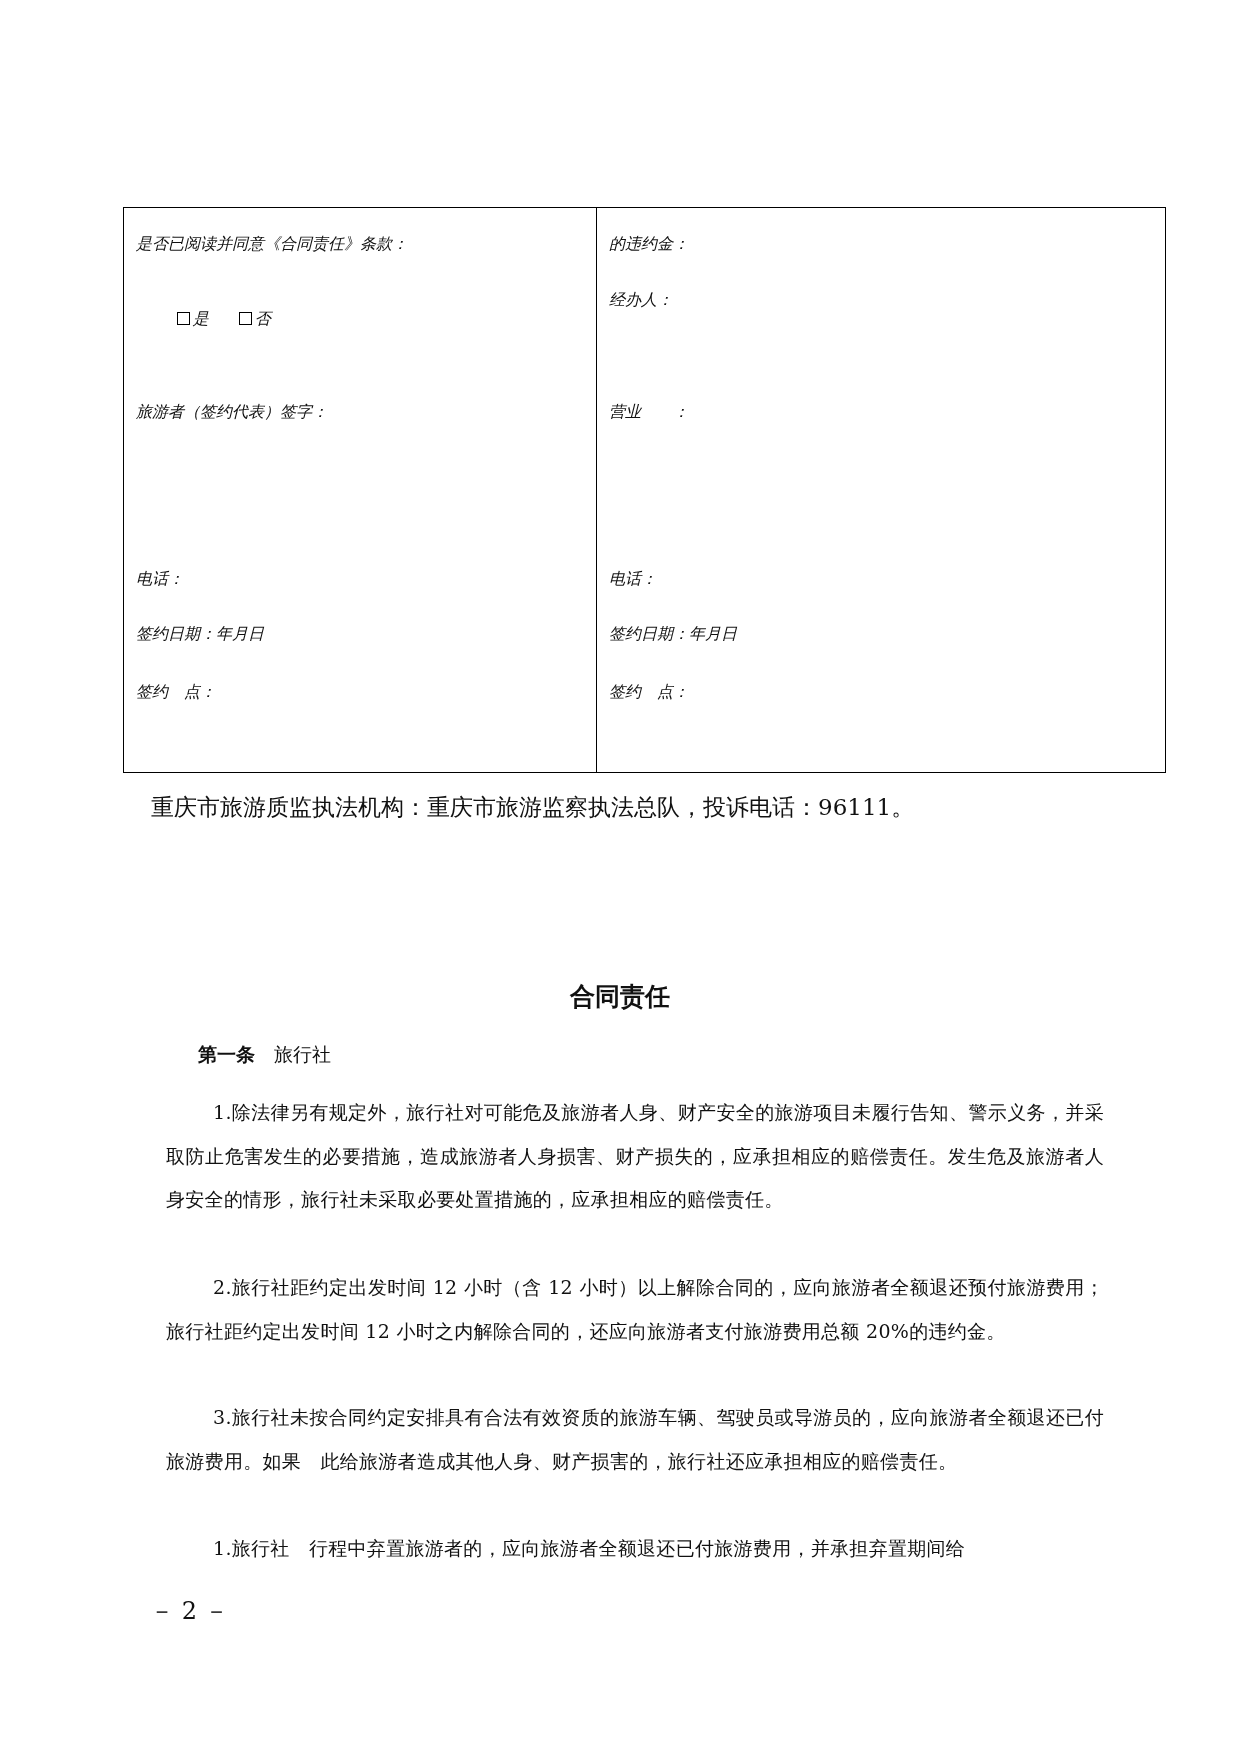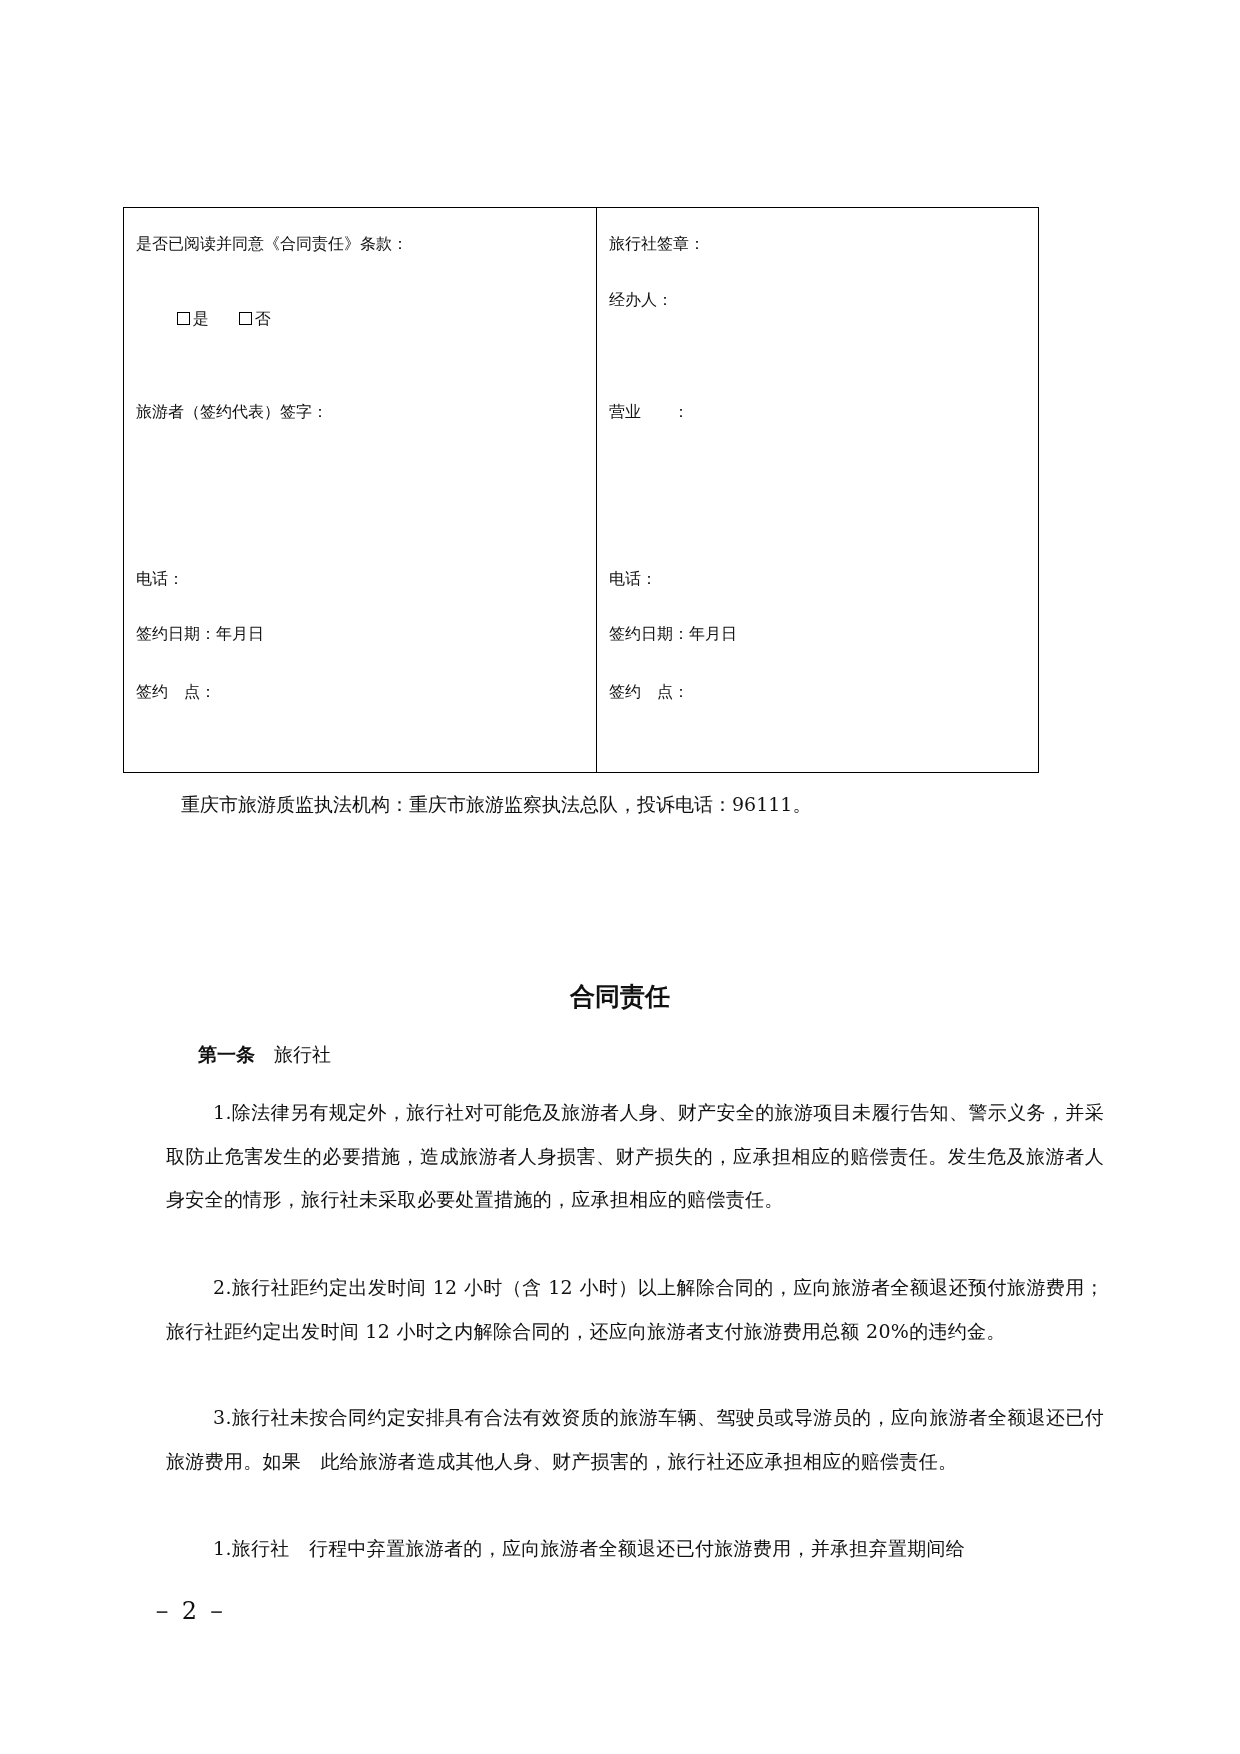--- a/index.html
+++ b/index.html
@@ -1,30 +1,30 @@
 <!DOCTYPE html>
 <html><head>
 <meta charset="utf-8">
 <style>
   html, body { margin: 0; padding: 0; background: #ffffff; }
   body { width: 1240px; height: 1754px; position: relative; overflow: hidden;
          font-family: "DejaVu Serif", "Liberation Serif", serif; color: #111; }
   .page { position: absolute; left: 0; top: 0; width: 1240px; height: 1754px; }
 
-  .sig-table { position: absolute; left: 123px; top: 207px; width: 916px; height: 566px;
-               border: 1.5px solid #000; box-sizing: border-box; }
+  .sig-table { position: absolute; left: 123px; top: 207px; width: 1043px; height: 566px;
+               border: 1.5px solid #000; box-sizing: border-box; font-style: italic; }
   .sig-col { position: absolute; top: 0; bottom: 0; }
   .sig-col.left { left: 0; width: 472px; border-right: 1.5px solid #000; }
   .sig-col.right { left: 473px; right: 0; }
   .sig-line { position: absolute; left: 12px; font-size: 16px; white-space: pre; }
   .cb { display: inline-block; width: 11px; height: 11px; border: 1px solid #000;
         vertical-align: -1px; margin-right: 3px; }
   .opt { display: inline-block; margin-right: 30px; }
 
-  .note { position: absolute; font-size: 19px; white-space: pre; margin-left: 30px; }
+  .note { position: absolute; font-size: 23px; white-space: pre; }
 
   .title { position: absolute; left: 0; width: 1240px; top: 980px; text-align: center;
            font-family: Liberation Sans, sans-serif; font-weight: bold; font-size: 25px; }
   .art { position: absolute; left: 198px; top: 1042px; font-size: 19px; white-space: pre; text-align: center; }
   .art b { font-family: "DejaVu Sans", "Liberation Sans", sans-serif; font-weight: bold; }
 
   .body-text { position: absolute; left: 151px; width: 938px; font-size: 19px;
                line-height: 43.5px; text-align: justify; text-indent: 47px; margin: 15px; letter-spacing: 0.3px; }
 
   .page-num { position: absolute; left: 150px; top: 1595px; font-size: 24px;
@@ -40,21 +40,21 @@
       <div class="sig-line" style="top:26px">是否已阅读并同意《合同责任》条款：</div>
       <div class="sig-line" style="top:82px">
         <span class="opt"><span class="cb"></span><span>是</span></span><span class="opt"><span class="cb"></span><span>否</span></span>
       </div>
       <div class="sig-line" style="top:194px">旅游者（签约代表）签字：</div>
       <div class="sig-line" style="top:361px">电话：</div>
       <div class="sig-line" style="top:416px">签约日期：年月日</div>
       <div class="sig-line" style="top:474px">签约　点：</div>
     </div>
     <div class="sig-col right">
-      <div class="sig-line" style="top:26px">旅行社签章：</div>
+      <div class="sig-line" style="top:26px">的违约金：</div>
       <div class="sig-line" style="top:82px">经办人：</div>
       <div class="sig-line" style="top:194px">营业　　：</div>
       <div class="sig-line" style="top:361px">电话：</div>
       <div class="sig-line" style="top:416px">签约日期：年月日</div>
       <div class="sig-line" style="top:474px">签约　点：</div>
     </div>
   </div>
 
   <div class="note" style="left:151px; top:792px">重庆市旅游质监执法机构：重庆市旅游监察执法总队，投诉电话：96111。</div>
 

